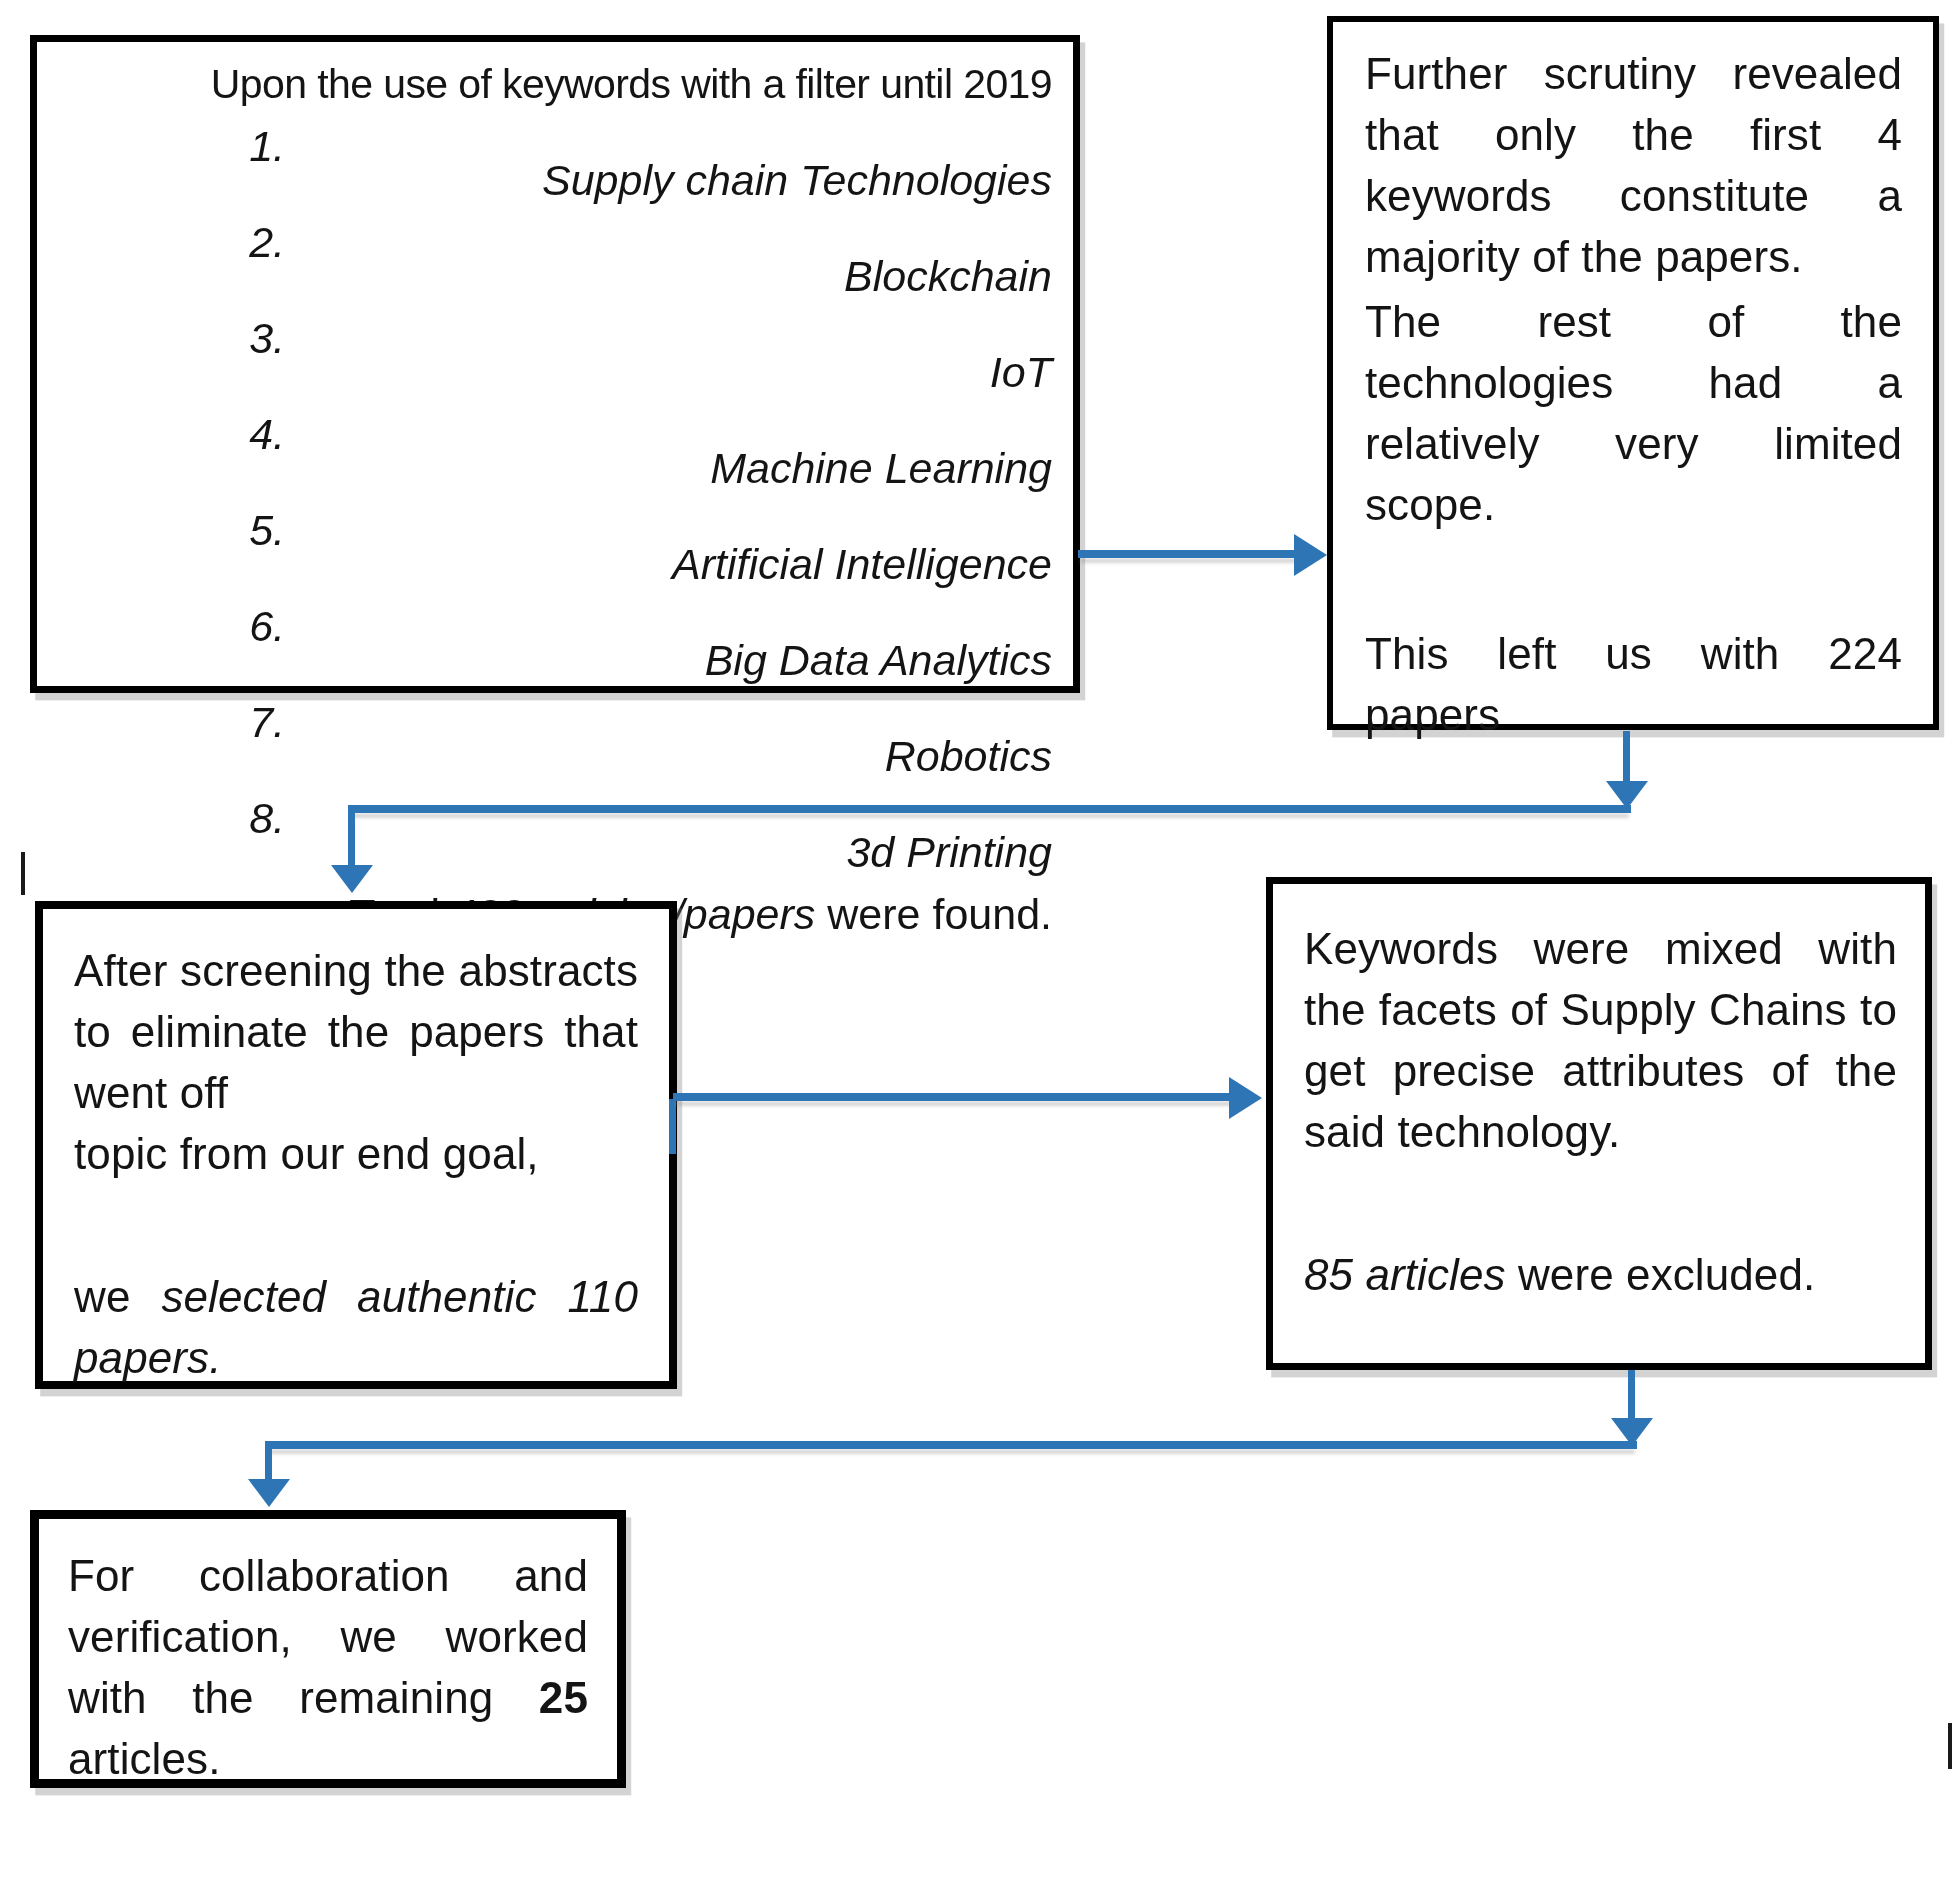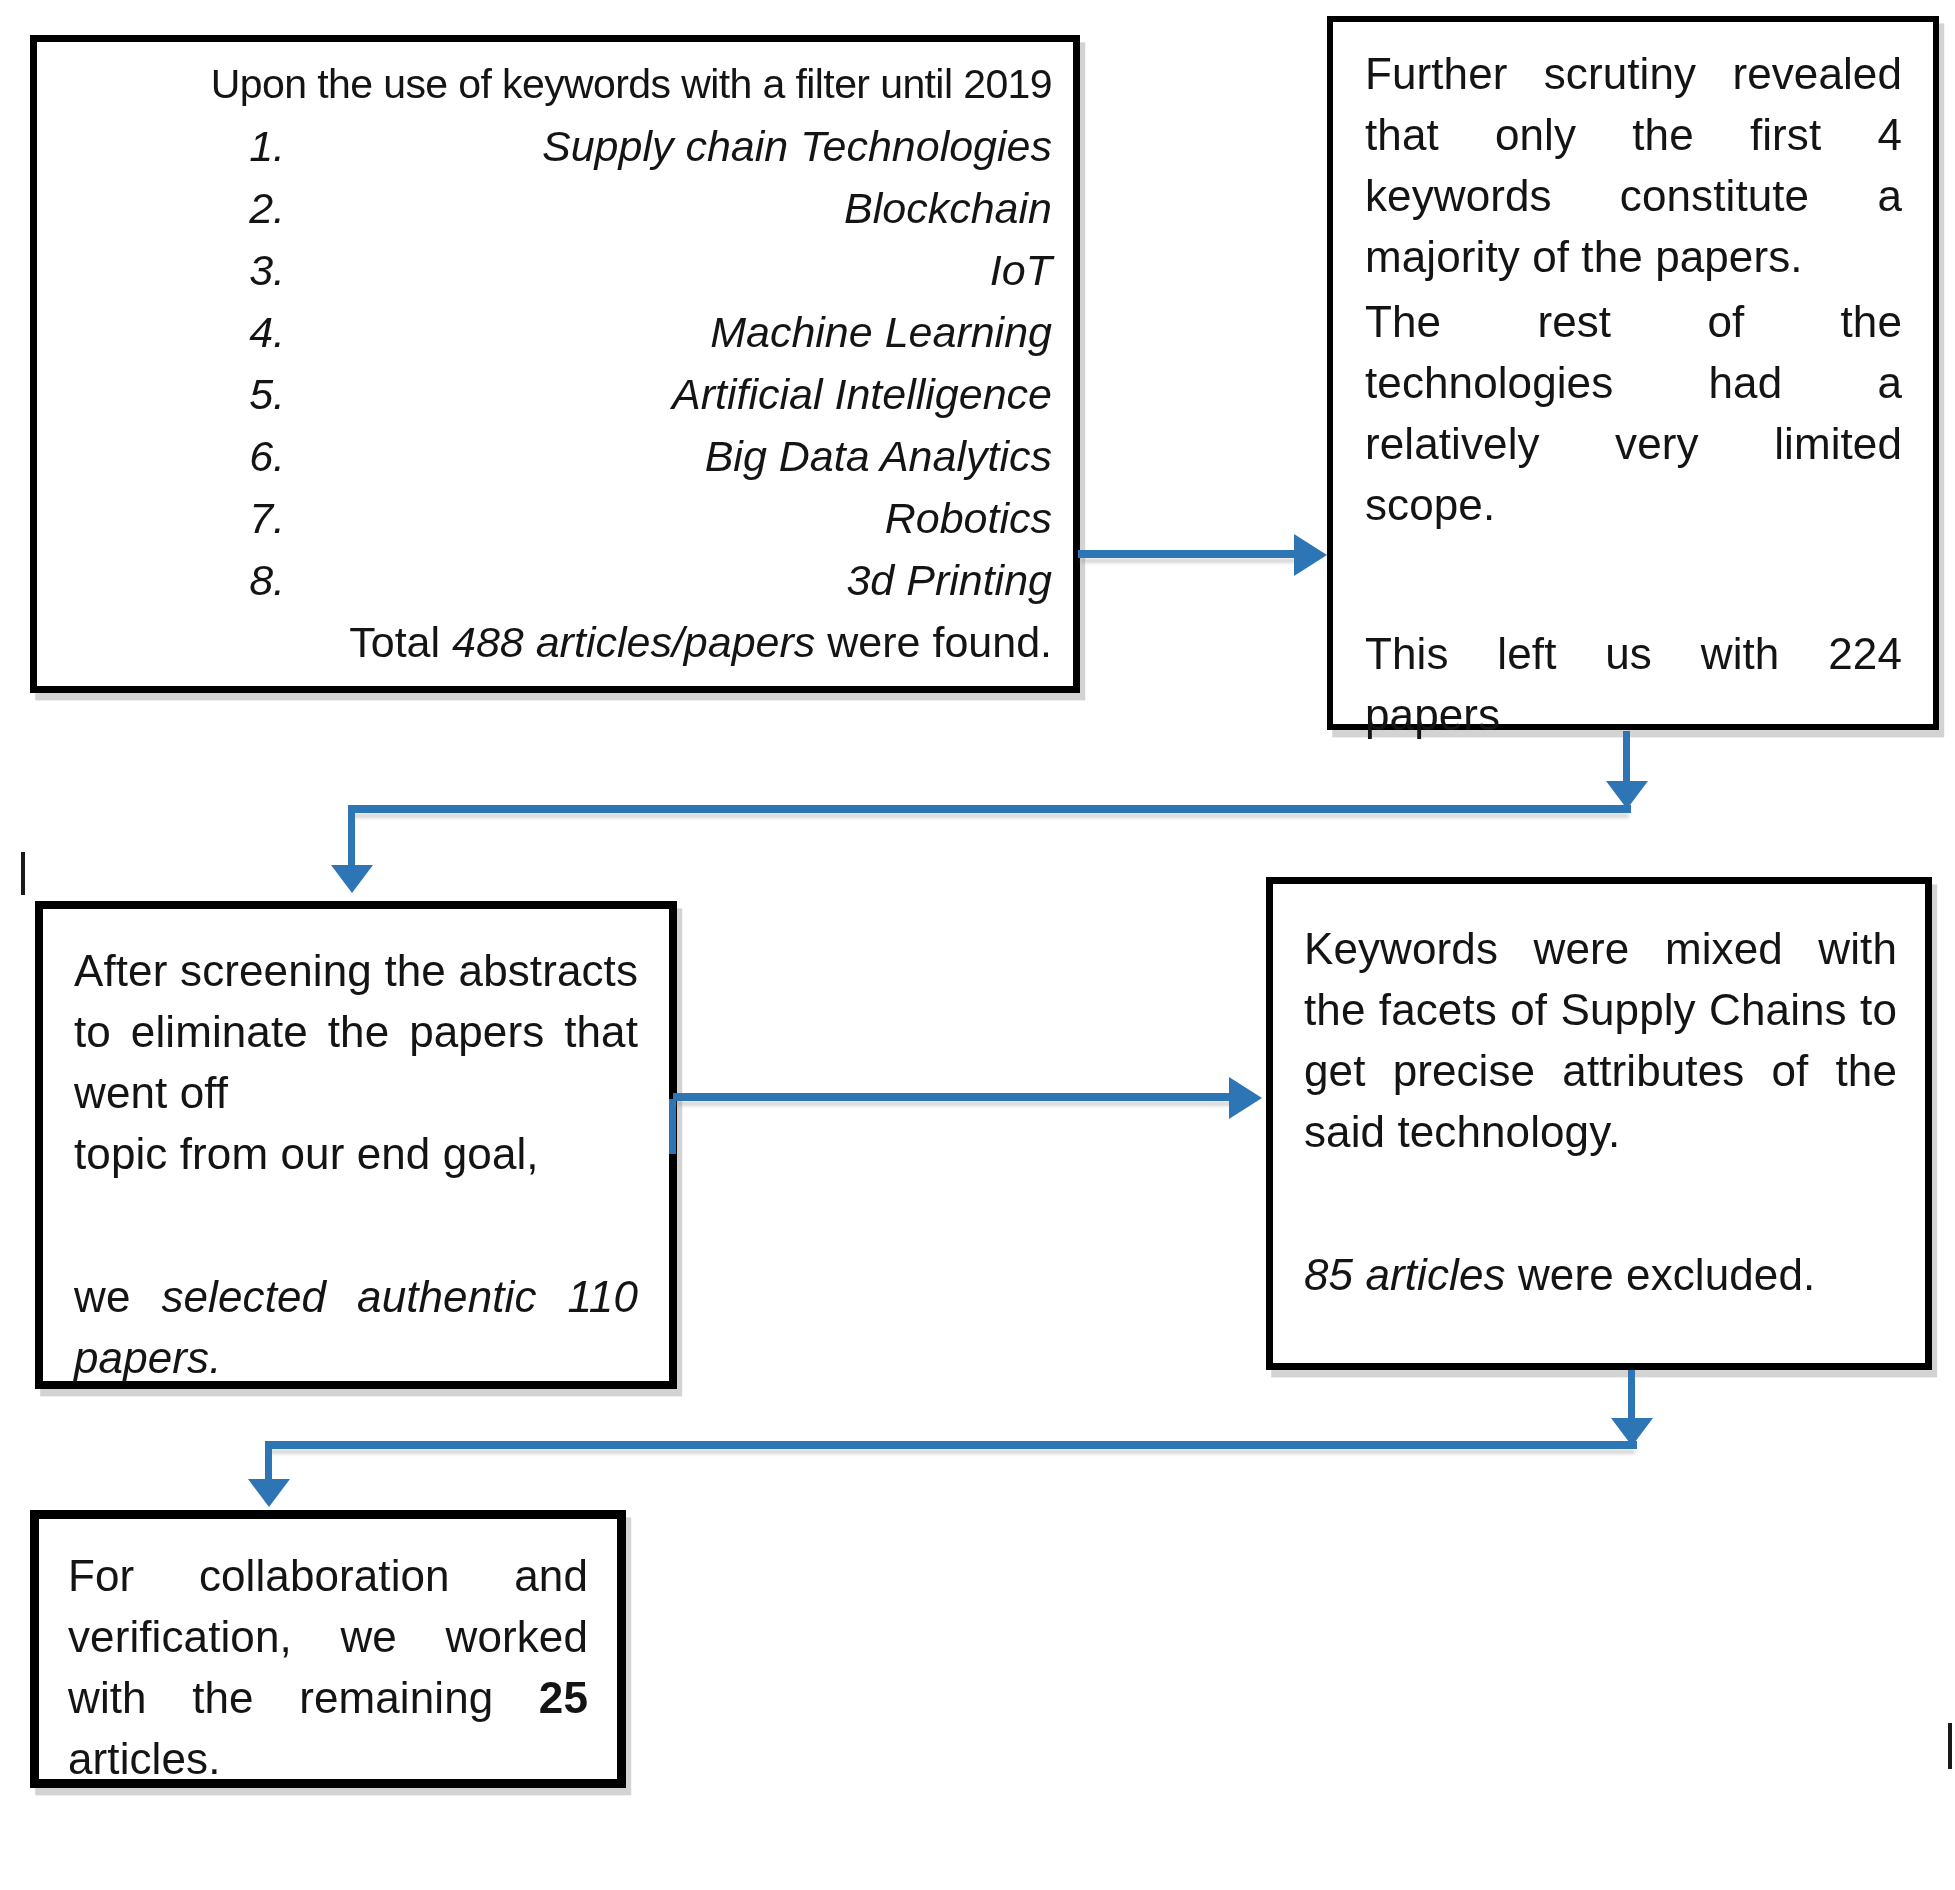--- a/index.html
+++ b/index.html
@@ -41,21 +41,21 @@
   #b-keywords .pad{padding:12px 21px 7.4px 25px;}
   .intro{
     font-size:41px;
     line-height:61px;
     letter-spacing:-0.6px;
     white-space:nowrap;
   }
   .klist{margin-left:133px;}
   .kli{display:flex;font-style:italic;font-size:43px;line-height:62px;}
   .knum{width:90px;flex:0 0 auto;}
-  .klabel{flex:1 1 auto;}
+  .klabel{flex:1 1 auto;margin-top:34px;}
   .kfooter{font-size:43px;line-height:62px;}
   
   #b-scrutiny .pad{padding:16.3px 27px 7.4px 28px;}
   #b-scrutiny .gap{height:80px;}
   
   #b-screening .pad{padding:27px 27px 7.4px 27px;}
   #b-screening .gap{height:74px;}
   
   #b-facets .pad{padding:30px 24px 7.4px 27px;}
   #b-facets .gap{height:74px;}

